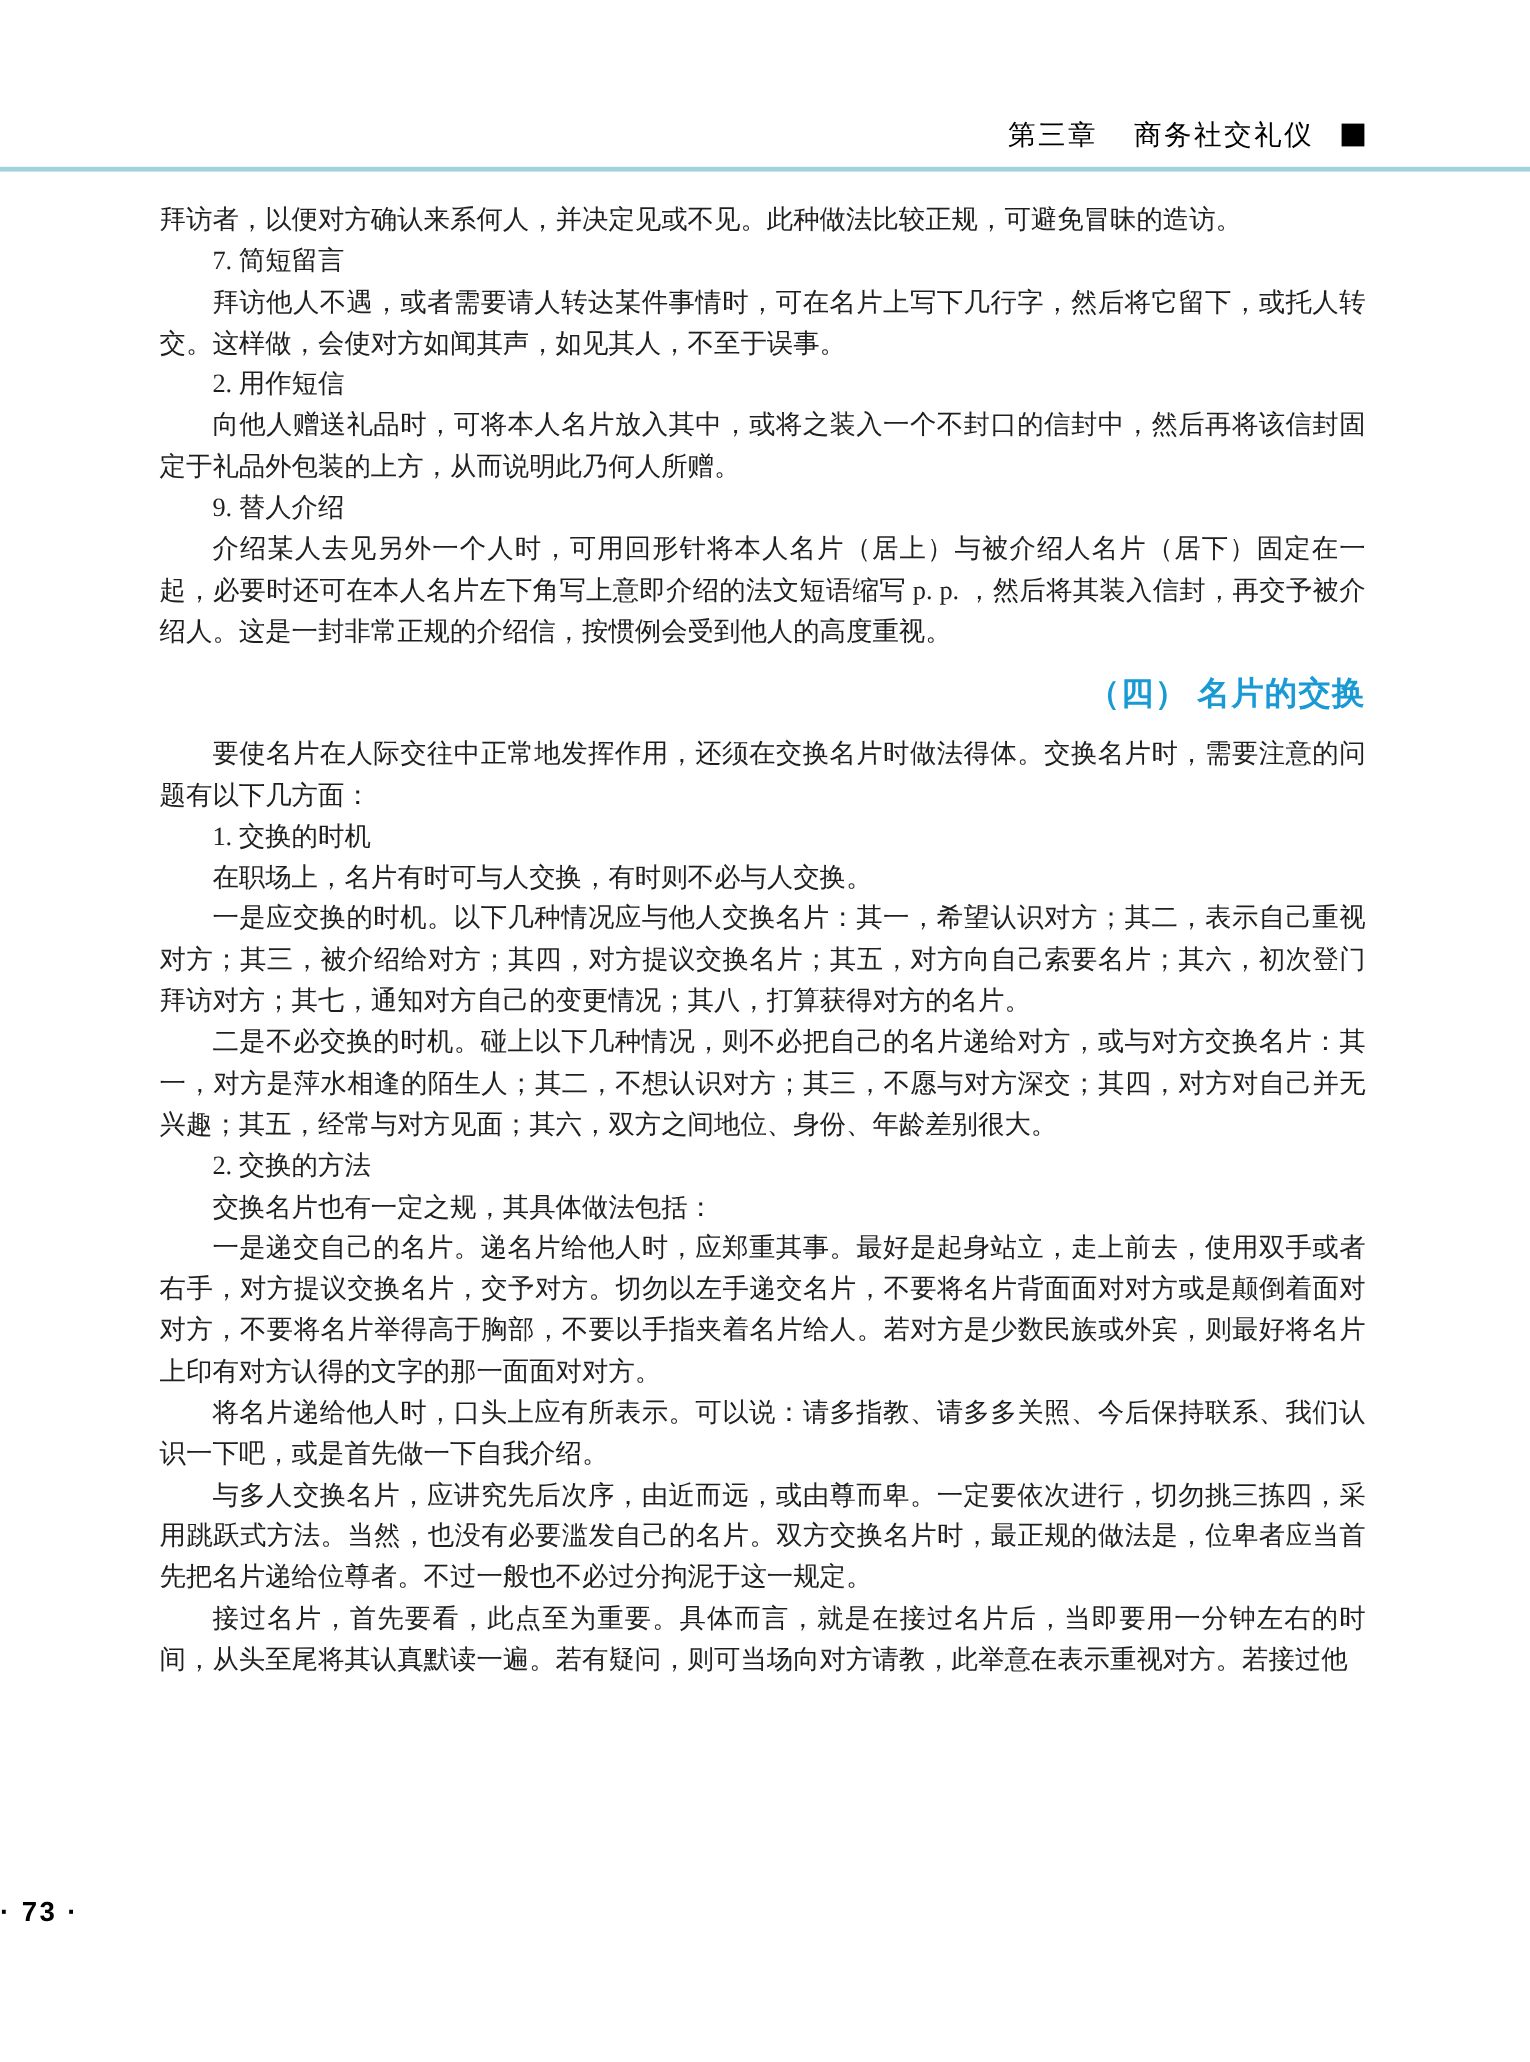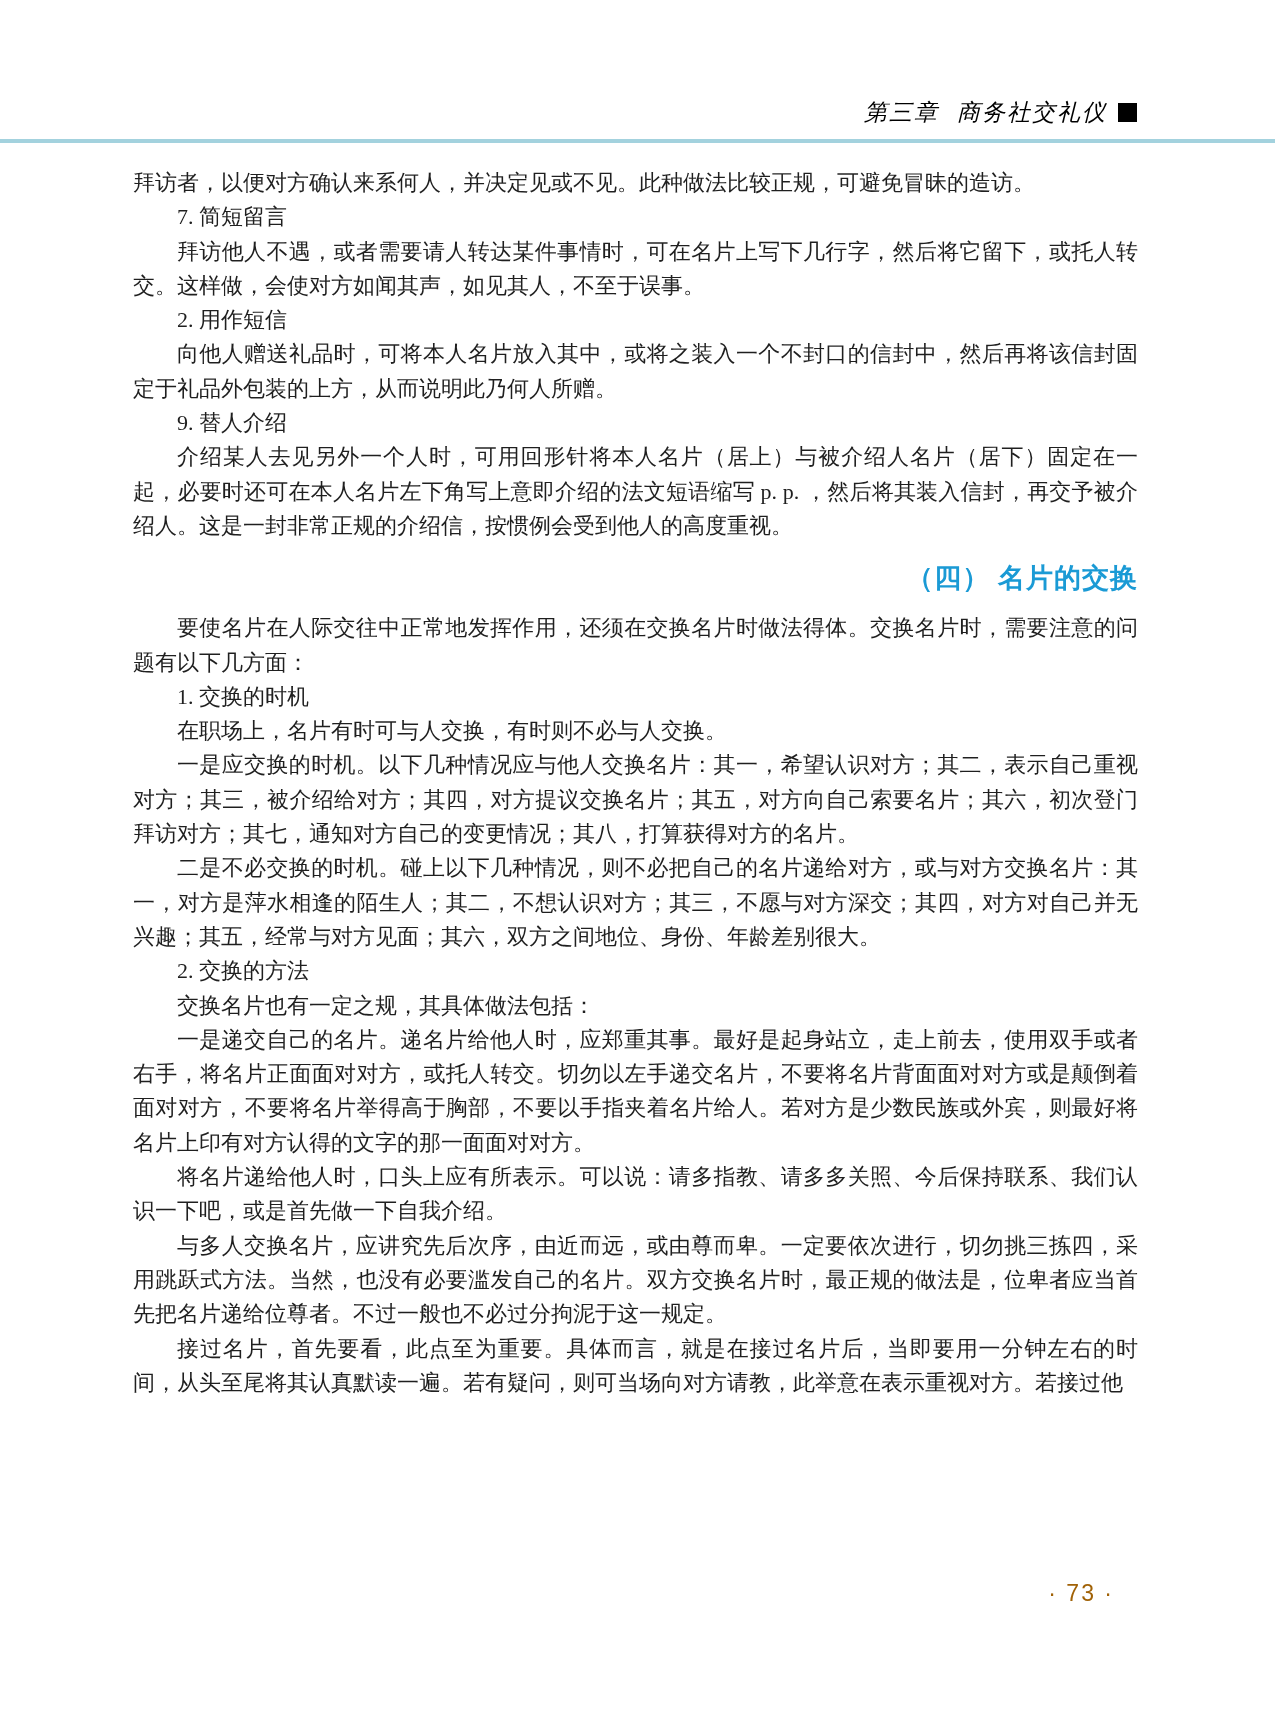--- a/index.html
+++ b/index.html
@@ -10,25 +10,25 @@
   }
   body { position: relative; overflow: hidden; color: var(--text-color, #1f1f1f); }
 
   
   .running-head {
     position: absolute;
     top: 97px;
     right: 138px;
     display: flex;
     align-items: center;
-    font-style: italic;
     font-size: 23px;
     letter-spacing: 2px;
     color: #000;
     white-space: nowrap;
+    gap: 12px;
   }
   .running-head .chapter { margin-right: 18px; }
   .running-head .square {
     display: inline-block;
     width: 19px; height: 19px;
     background: #000;
     margin-left: 11px;
     flex: 0 0 auto;
   }
 
@@ -64,25 +64,25 @@
     text-align: right;
     letter-spacing: 1px;
   }
 
   
   .page-number {
     position: absolute;
     top: 1580px; left: 0;
     width: 1138px;
     padding-right: 24px;
-    text-align: right;
     font-family: "Liberation Sans", sans-serif;
     font-size: 23px;
-    color: #a16207;
+    color: #000000;
     letter-spacing: 2px;
+    font-weight: bold;
   }
 </style>
 </head>
 <body>
 
 <div class="page">
 
   <div class="running-head">
     <span class="chapter">第三章</span>
     <span class="chapter-title">商务社交礼仪</span>
@@ -100,21 +100,21 @@
       <p class="numbered-heading">9. 替人介绍</p>
       <p class="body">介绍某人去见另外一个人时，可用回形针将本人名片（居上）与被介绍人名片（居下）固定在一起，必要时还可在本人名片左下角写上意即介绍的法文短语缩写 p. p. ，然后将其装入信封，再交予被介绍人。这是一封非常正规的介绍信，按惯例会受到他人的高度重视。</p>
       <h2 class="section-heading">（四） 名片的交换</h2>
       <p class="body">要使名片在人际交往中正常地发挥作用，还须在交换名片时做法得体。交换名片时，需要注意的问题有以下几方面：</p>
       <p class="numbered-heading">1. 交换的时机</p>
       <p class="body">在职场上，名片有时可与人交换，有时则不必与人交换。</p>
       <p class="body">一是应交换的时机。以下几种情况应与他人交换名片：其一，希望认识对方；其二，表示自己重视对方；其三，被介绍给对方；其四，对方提议交换名片；其五，对方向自己索要名片；其六，初次登门拜访对方；其七，通知对方自己的变更情况；其八，打算获得对方的名片。</p>
       <p class="body">二是不必交换的时机。碰上以下几种情况，则不必把自己的名片递给对方，或与对方交换名片：其一，对方是萍水相逢的陌生人；其二，不想认识对方；其三，不愿与对方深交；其四，对方对自己并无兴趣；其五，经常与对方见面；其六，双方之间地位、身份、年龄差别很大。</p>
       <p class="numbered-heading">2. 交换的方法</p>
       <p class="body">交换名片也有一定之规，其具体做法包括：</p>
-      <p class="body">一是递交自己的名片。递名片给他人时，应郑重其事。最好是起身站立，走上前去，使用双手或者右手，将名片正面面对对方，或托人转交。切勿以左手递交名片，不要将名片背面面对对方或是颠倒着面对对方，不要将名片举得高于胸部，不要以手指夹着名片给人。若对方是少数民族或外宾，则最好将名片上印有对方认得的文字的那一面面对对方。</p>
+      <p class="body">一是递交自己的名片。递名片给他人时，应郑重其事。最好是起身站立，走上前去，使用双手或者右手，对方提议交换名片，交予对方。切勿以左手递交名片，不要将名片背面面对对方或是颠倒着面对对方，不要将名片举得高于胸部，不要以手指夹着名片给人。若对方是少数民族或外宾，则最好将名片上印有对方认得的文字的那一面面对对方。</p>
       <p class="body">将名片递给他人时，口头上应有所表示。可以说：请多指教、请多多关照、今后保持联系、我们认识一下吧，或是首先做一下自我介绍。</p>
       <p class="body">与多人交换名片，应讲究先后次序，由近而远，或由尊而卑。一定要依次进行，切勿挑三拣四，采用跳跃式方法。当然，也没有必要滥发自己的名片。双方交换名片时，最正规的做法是，位卑者应当首先把名片递给位尊者。不过一般也不必过分拘泥于这一规定。</p>
       <p class="body">接过名片，首先要看，此点至为重要。具体而言，就是在接过名片后，当即要用一分钟左右的时间，从头至尾将其认真默读一遍。若有疑问，则可当场向对方请教，此举意在表示重视对方。若接过他</p>
     </div>
 
   <div class="page-number">· 73 ·</div>
 
 </div>
 
 </body></html>

